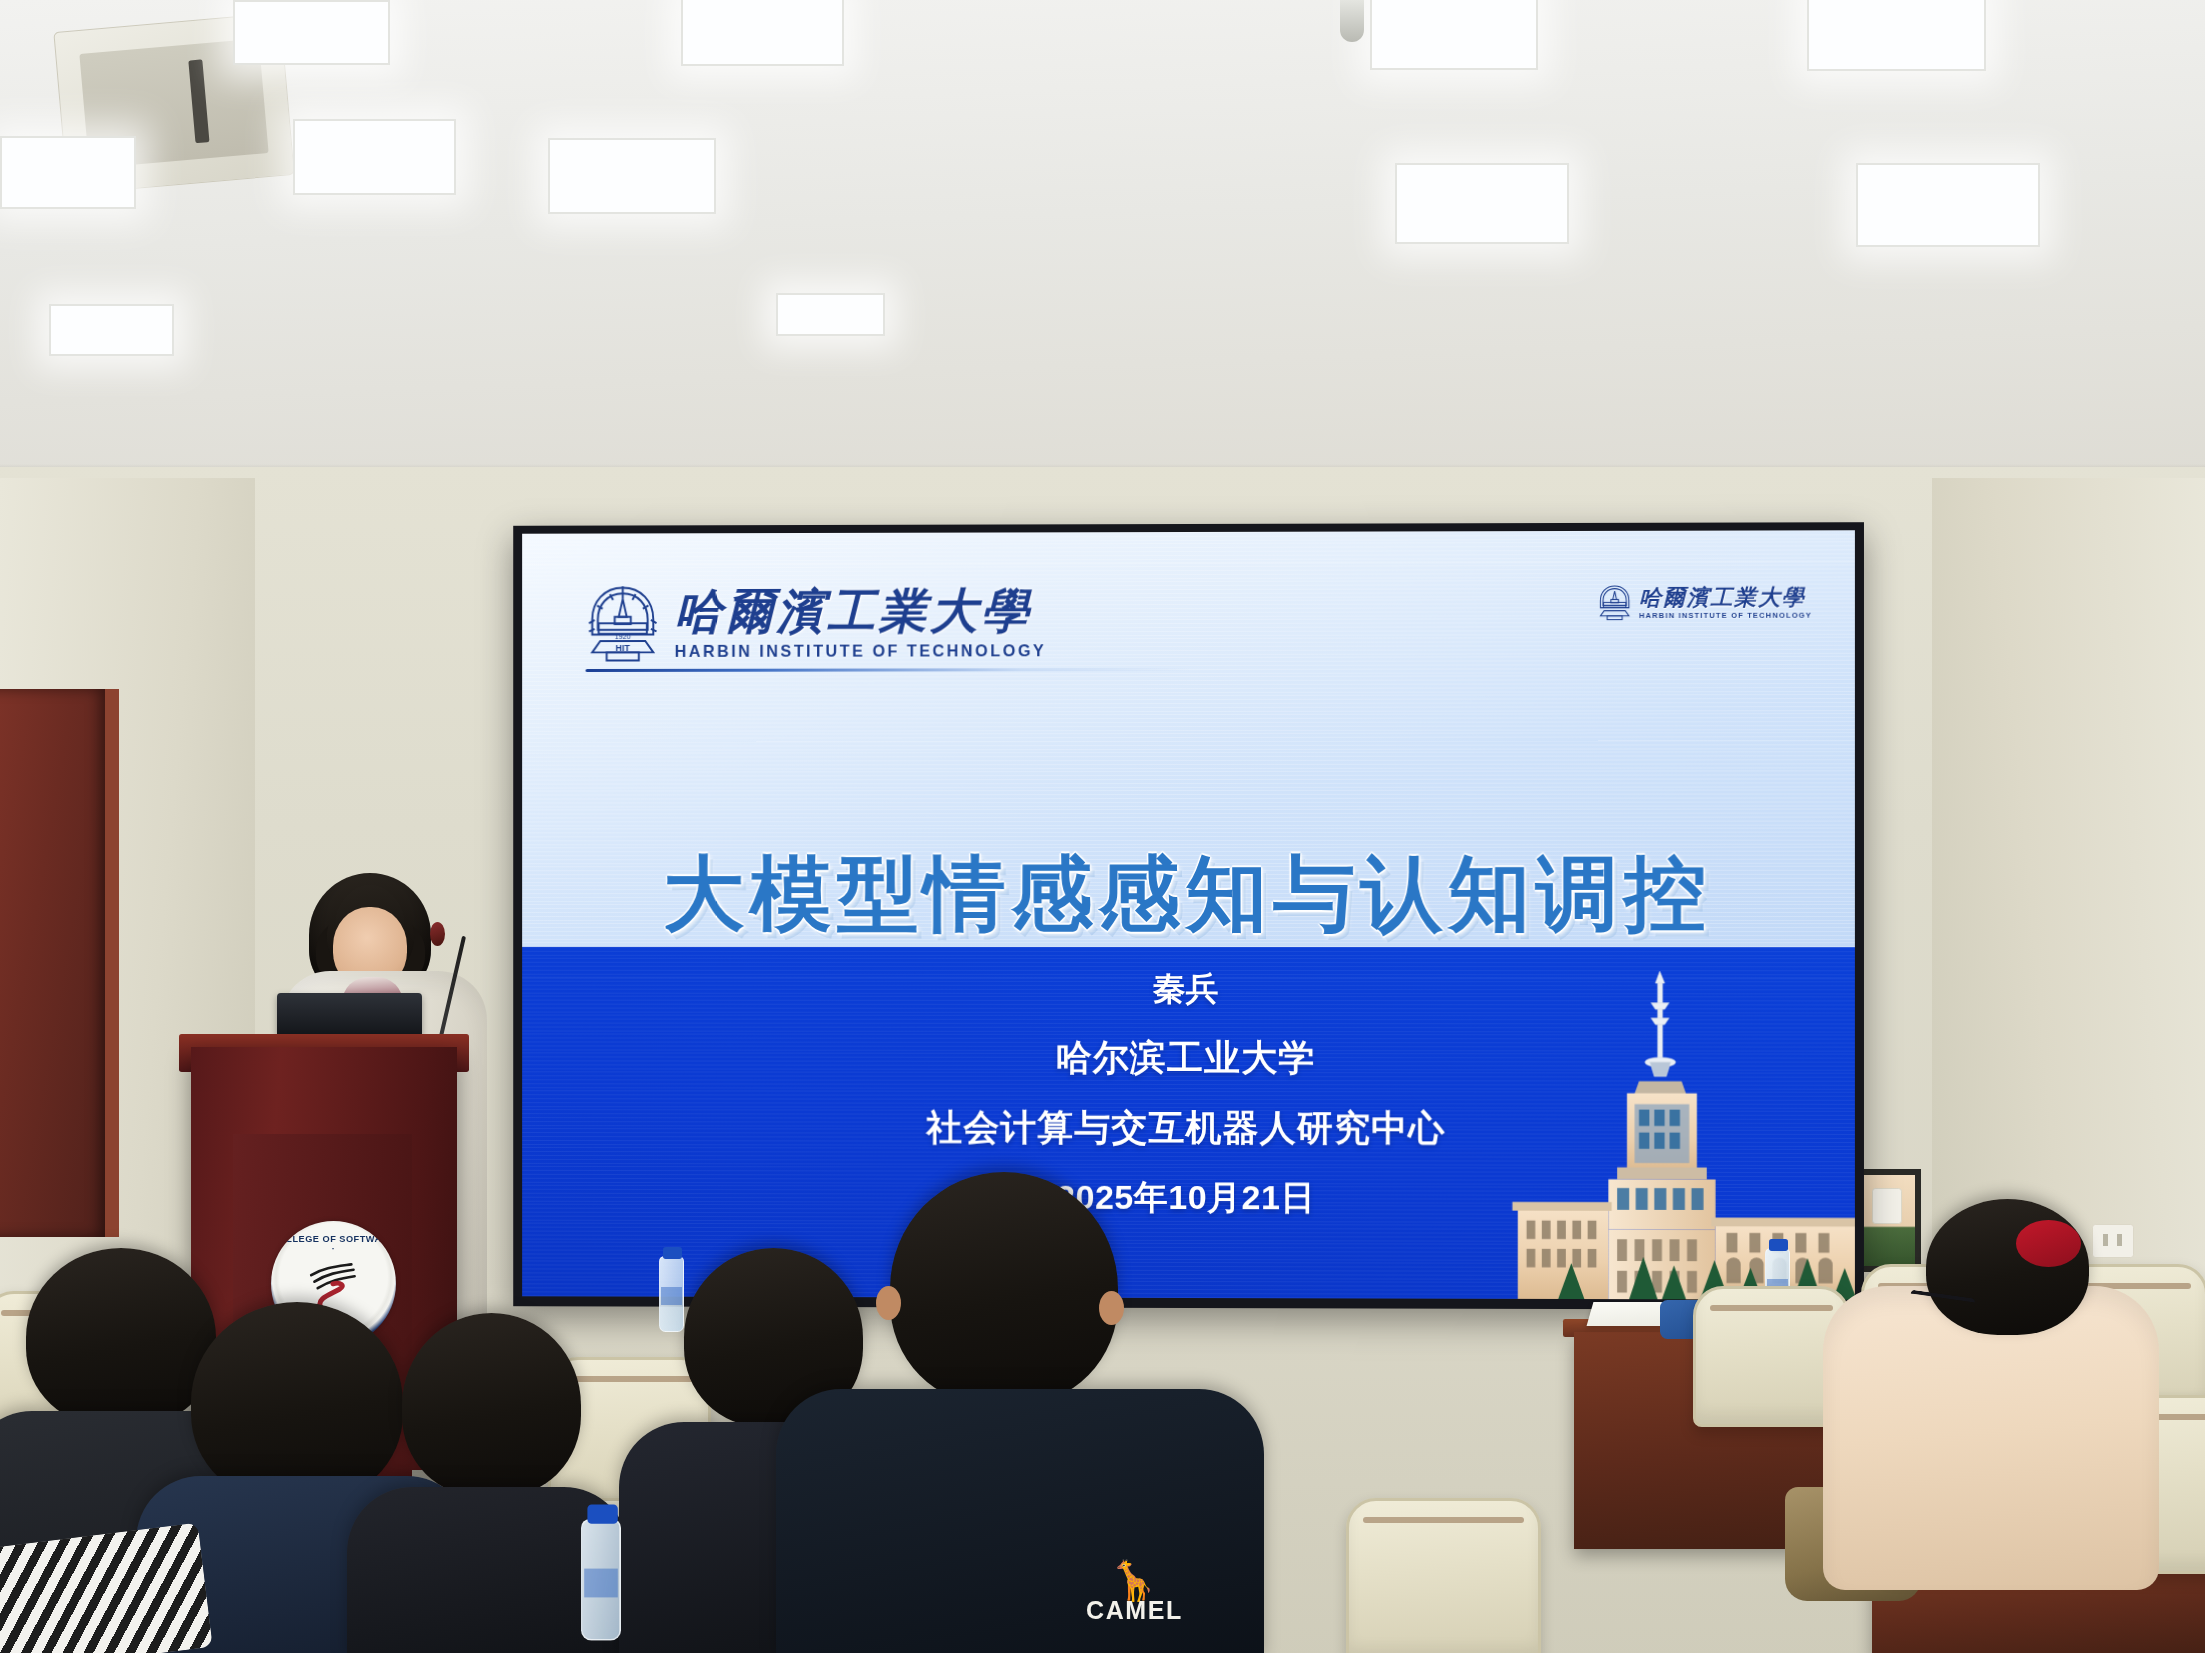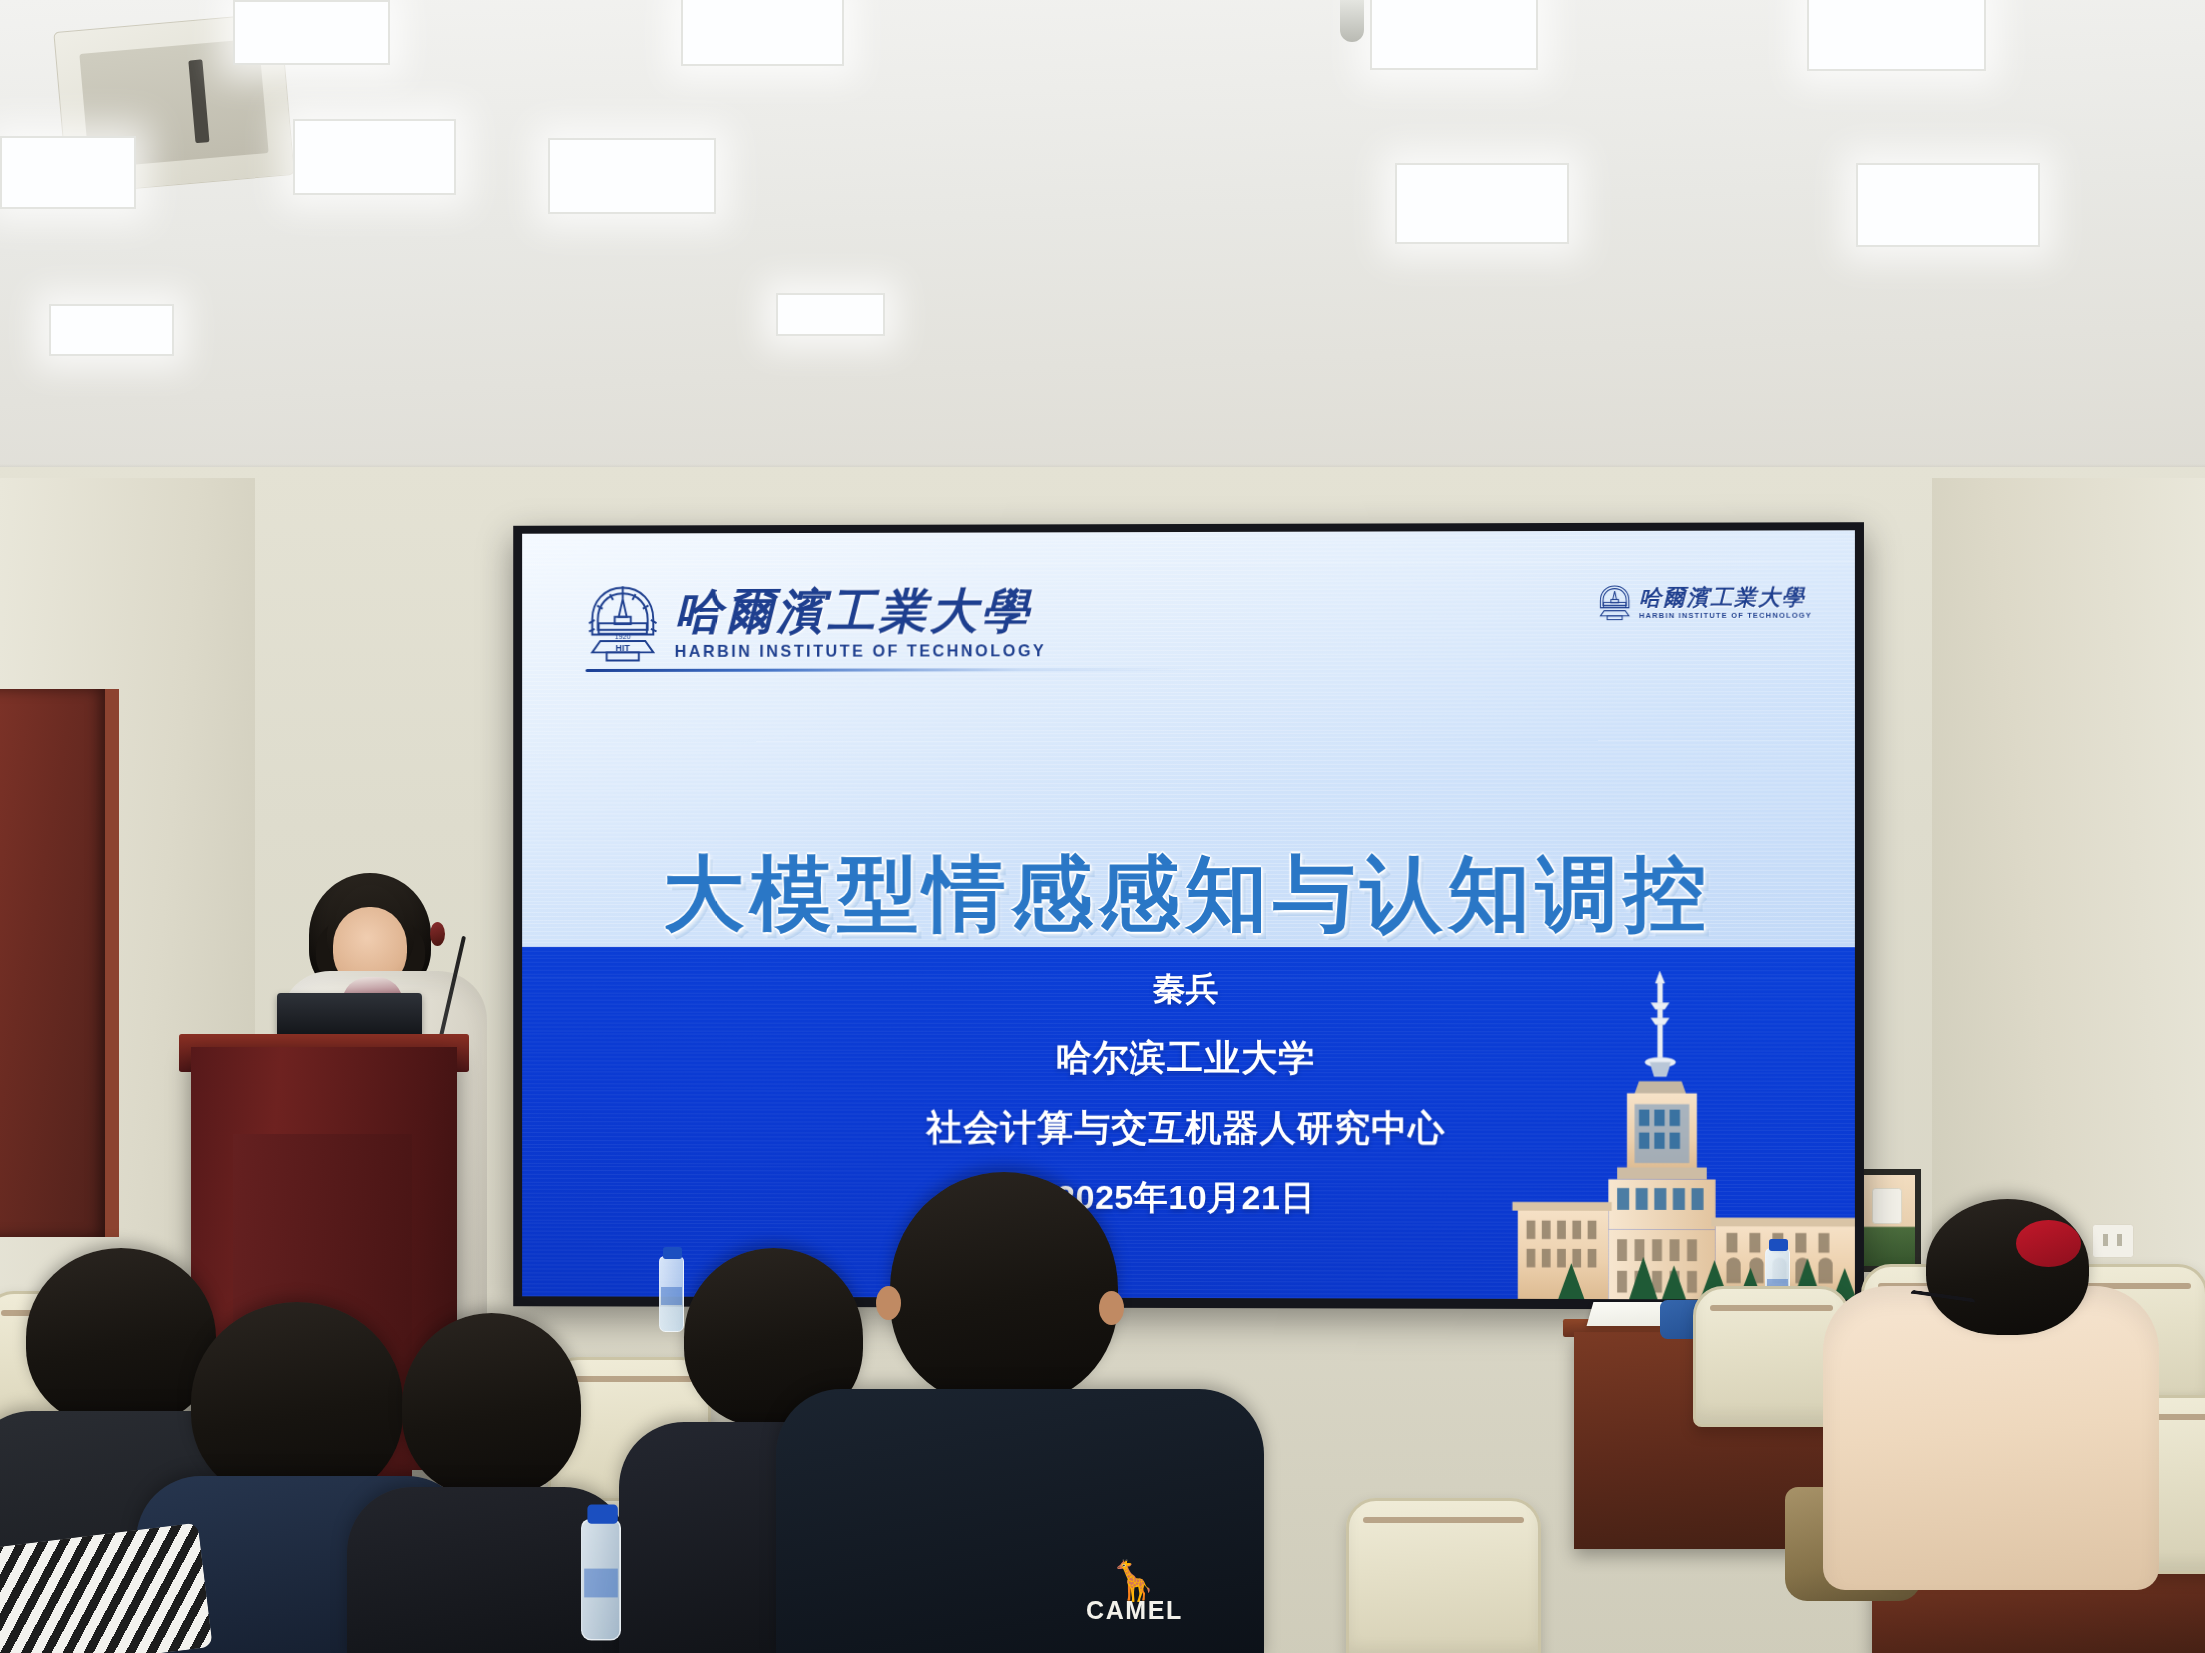--- a/index.html
+++ b/index.html
@@ -487,20 +487,31 @@
   <div class="presenter-face"></div>
   <div class="presenter-body"></div>
   <div class="presenter-inner"></div>
   <div class="mic"></div>
   <div class="mic-head"></div>
   <div class="laptop"></div>
   <div class="podium-top"></div>
   <div class="podium"></div>
   <div class="podium-neck"></div>
 
+  <div class="podium-emblem">
+    <div class="emblem-text">COLLEGE OF SOFTWARE ·</div>
+    <svg class="emblem-swoosh" viewBox="0 0 120 92">
+      <g fill="none" stroke-linecap="round">
+        <path d="M18 26 C40 12 64 10 92 6" stroke="#1b1b1b" stroke-width="5"></path>
+        <path d="M24 38 C46 24 68 20 96 16" stroke="#1b1b1b" stroke-width="5"></path>
+        <path d="M30 50 C52 36 72 32 98 28" stroke="#1b1b1b" stroke-width="5"></path>
+        <path d="M36 86 C26 70 52 62 70 52 C82 45 72 38 58 42" stroke="#a8232e" stroke-width="9"></path>
+      </g>
+    </svg>
+  </div>
 
   <div class="desk-top" style="left:1563px;top:1319px;width:315px;height:18.4px;"></div>
   <div class="desk" style="left:1574px;top:1332px;width:282px;height:217px;"></div>
   <div class="papers" style="left:1590px;top:1302px;width:125px;height:24px;transform:skewX(-16deg);"></div>
   <div class="cloth" style="left:1660px;top:1300px;width:152px;height:39px;background:linear-gradient(160deg,#3566ad,#17407f);"></div>
   <div class="bottle" style="left:1765px;top:1248px;">
     <i></i>
       <b></b>
   </div>
 

